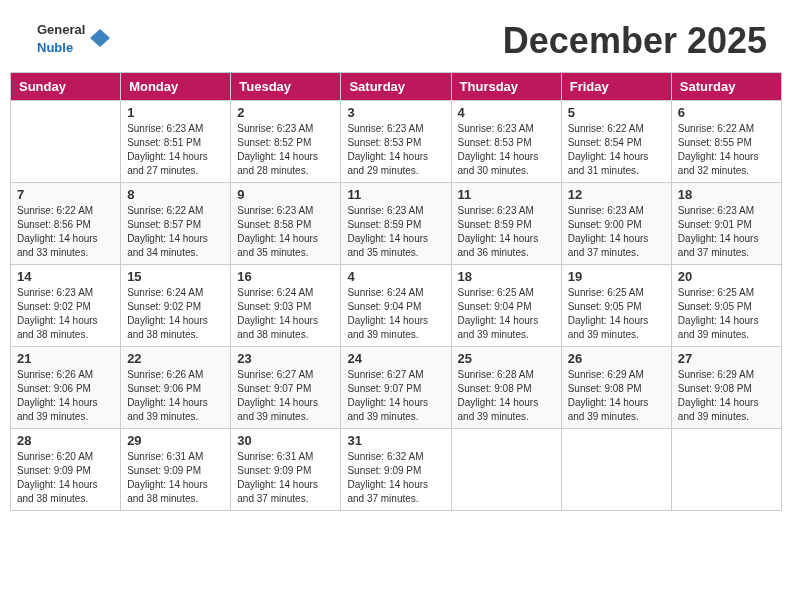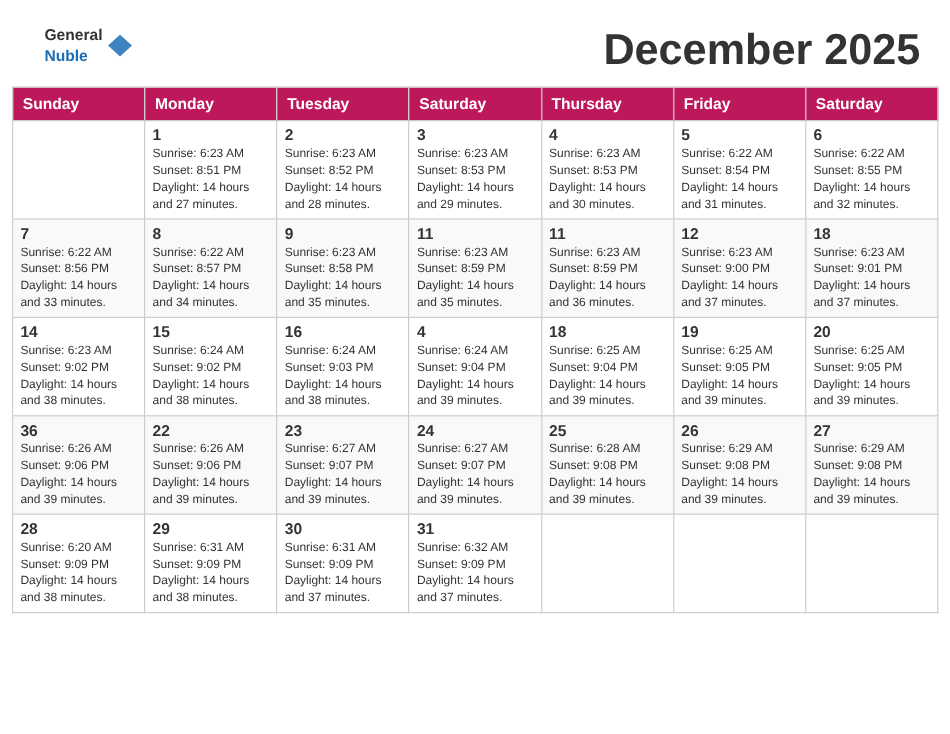--- a/index.html
+++ b/index.html
@@ -247,21 +247,21 @@
         <td>
           <span class="day-num">20</span>
           <div class="cell-info" style="white-space: pre-line;">Sunrise: 6:25 AM
 Sunset: 9:05 PM
 Daylight: 14 hours
 and 39 minutes.</div>
         </td>
       </tr>
       <tr>
         <td>
-          <span class="day-num">36</span>
+          <span class="day-num">21</span>
           <div class="cell-info" style="white-space: pre-line;">Sunrise: 6:26 AM
 Sunset: 9:06 PM
 Daylight: 14 hours
 and 39 minutes.</div>
         </td>
         <td>
           <span class="day-num">22</span>
           <div class="cell-info" style="white-space: pre-line;">Sunrise: 6:26 AM
 Sunset: 9:06 PM
 Daylight: 14 hours

